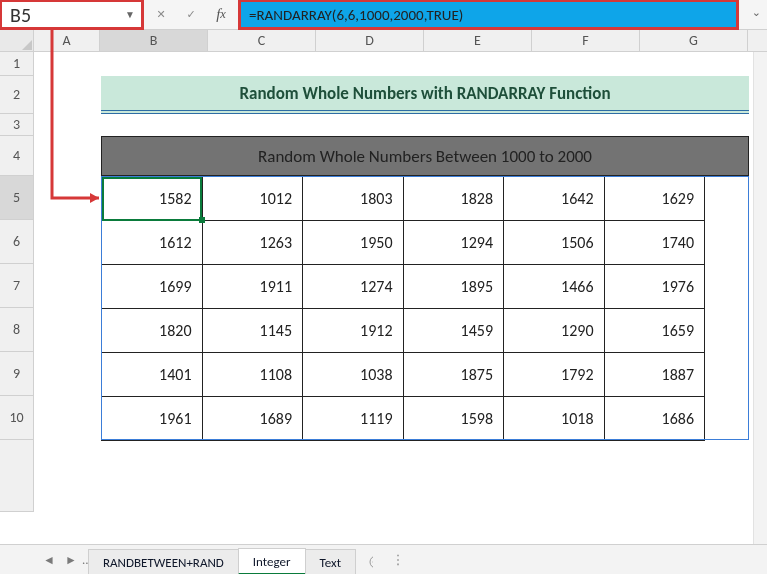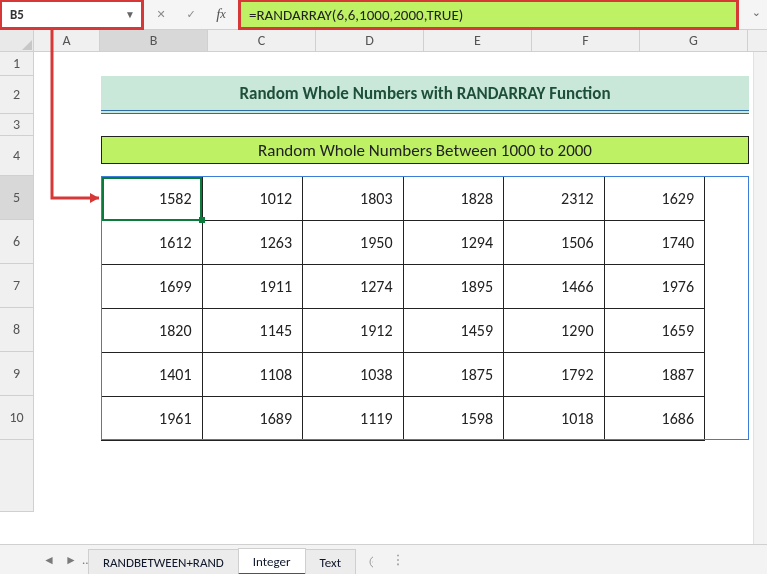--- a/index.html
+++ b/index.html
@@ -25,22 +25,22 @@
     display: flex;
     align-items: center;
     width: 145px;
     border: 3px solid #d63838;
     background: #fff;
     margin: -1px 0 -1px -1px;
     padding: 0 6px 0 8px;
     justify-content: space-between;
   }
   .name-box-text {
-    font-size: 13px;
-    font-weight: 700;
+    font-size: 20px;
+    font-weight: 400;
     color: #333;
   }
   .name-box-drop {
     font-size: 10px;
     color: #666;
   }
   .mid-icons {
     display: flex;
     align-items: center;
     gap: 0;
@@ -60,21 +60,21 @@
     font-style: italic;
     font-family: "Times New Roman", serif;
     font-size: 15px;
     color: #555;
   }
   .formula-input {
     flex: 1;
     display: flex;
     align-items: center;
     border: 3px solid #d63838;
-    background: #bef264;
+    background: #0ea5e9;
     margin: -1px 28px -1px 0;
     padding: 10px 8px;
     font-size: 15px;
     color: #222;
   }
   .expand-btn {
     position: absolute;
     right: 6px;
     top: 6px;
     font-size: 11px;
@@ -173,22 +173,22 @@
     color: #1e4f3a;
     z-index: 2;
   }
 
   
   .subtitle-cell {
     position: absolute;
     left: 67px;
     top: 84px; 
     width: 648px;
-    height: 28px;
-    background: #bef264;
+    height: 40px;
+    background: #737373;
     border: 1px solid #222;
     display: flex;
     align-items: center;
     justify-content: center;
     font-size: 17px;
     color: #222;
     z-index: 2;
   }
 
   
@@ -355,21 +355,21 @@
     <div class="title-cell">Random Whole Numbers with RANDARRAY Function</div>
     <div class="subtitle-cell">Random Whole Numbers Between 1000 to 2000</div>
 
     <table class="data-table">
       <tbody id="data-body">
           <tr>
             <td class="active">1582<div class="fill-handle"></div></td>
             <td>1012</td>
             <td>1803</td>
             <td>1828</td>
-            <td>2312</td>
+            <td>1642</td>
             <td>1629</td>
           </tr>
           <tr>
             <td>1612</td>
             <td>1263</td>
             <td>1950</td>
             <td>1294</td>
             <td>1506</td>
             <td>1740</td>
           </tr>

